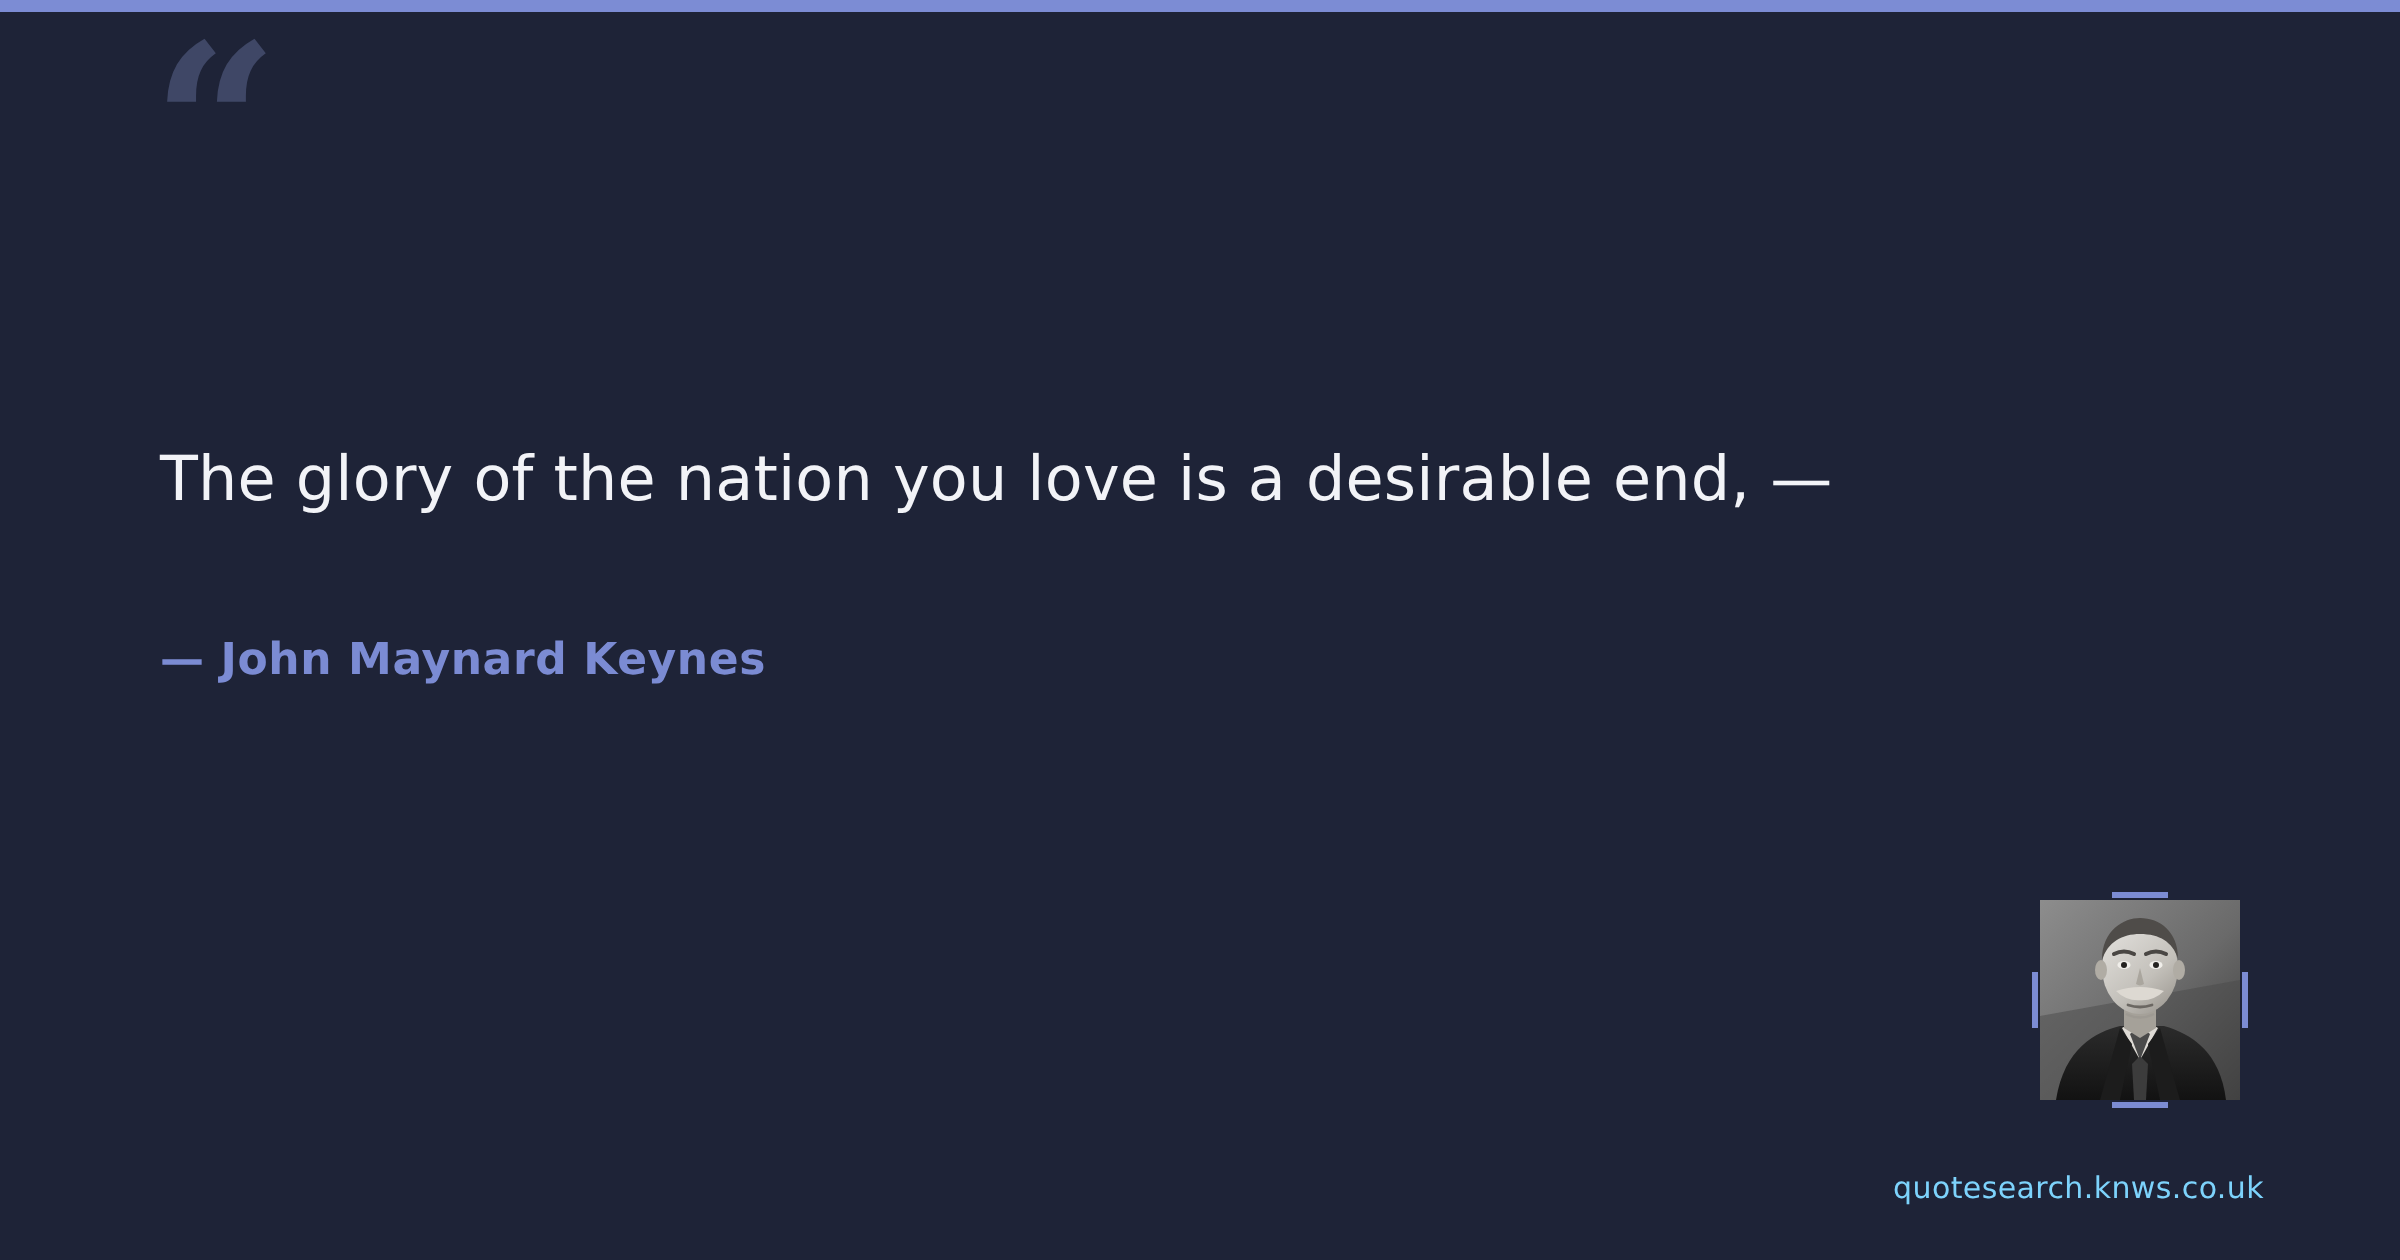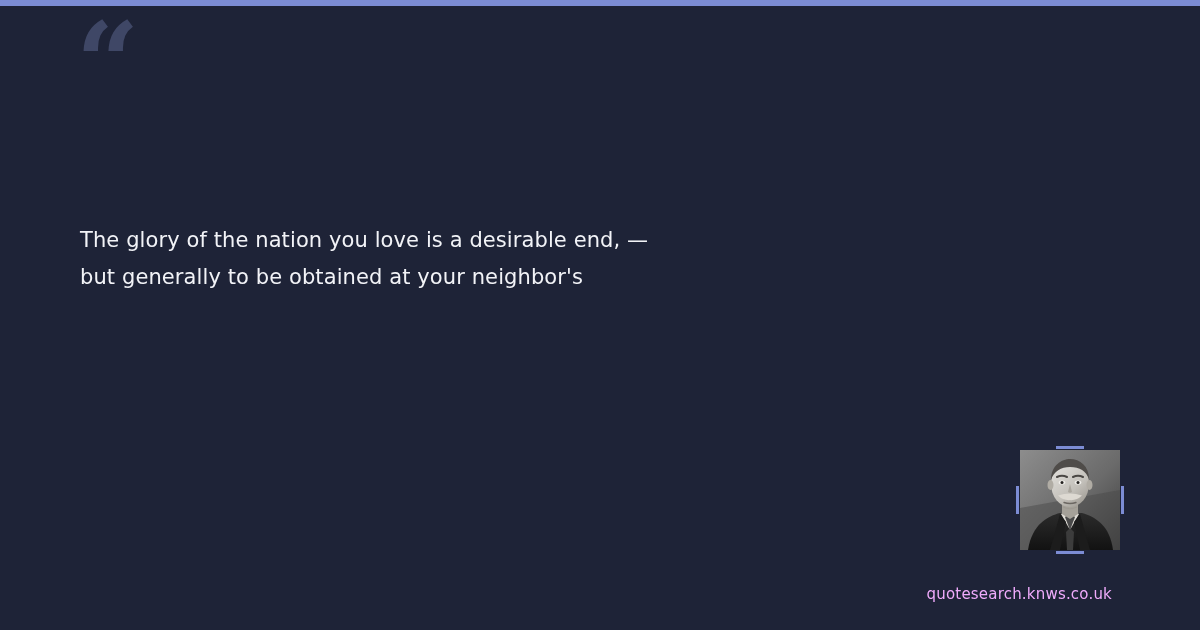--- a/index.html
+++ b/index.html
@@ -42,21 +42,21 @@
 
   
   .quote-block {
     position:absolute;
     left:80px;
     top:222px;
     width:900px;
   }
 
   .quote-text {
-    font-size:21px;
+    font-size:31px;
     line-height:37px;
     font-weight:400;
     color:#f2f3f7;
     letter-spacing:0.1px;
   }
 
   .attribution {
     margin-top:22px;
     font-size:22px;
     font-weight:700;
@@ -89,40 +89,41 @@
     background:#7c8cd4;
   }
   .accent-left   { left:-4px;  top:36px;  width:3px;  height:28px; }
   .accent-right  { right:-4px; top:36px;  width:3px;  height:28px; }
   .accent-top    { top:-4px;   left:36px; width:28px; height:3px; }
   .accent-bottom { bottom:-4px;left:36px; width:28px; height:3px; }
 
   
   .source-url {
     position:absolute;
-    right:88px;
+    right:68px;
     bottom:27px;
     font-size:15px;
-    color:#f0abfc;
+    color:#7dd3fc;
     letter-spacing:0.2px;
     margin-left:27px;
   }
 </style>
 </head>
 <body>
 
 <div class="top-bar"></div>
 
 <div class="quote-mark">“</div>
 
 <div class="quote-block">
   <div class="quote-text">
     <span>The glory of the nation you love is a desirable end, —</span><br>
-    <span>but generally to be obtained at your neighbor's</span><br>
+    <br>
   </div>
+  <div class="attribution">— John Maynard Keynes</div>
 </div>
 
 <div class="portrait-wrap">
   <div class="portrait">
     <svg viewBox="0 0 100 100" xmlns="http://www.w3.org/2000/svg" aria-hidden="true">
       <defs>
         <linearGradient id="bgGrad" x1="0" y1="0" x2="1" y2="1">
           <stop offset="0%" stop-color="#8d8d8d"></stop>
           <stop offset="55%" stop-color="#6a6a6a"></stop>
           <stop offset="100%" stop-color="#3a3a3a"></stop>

